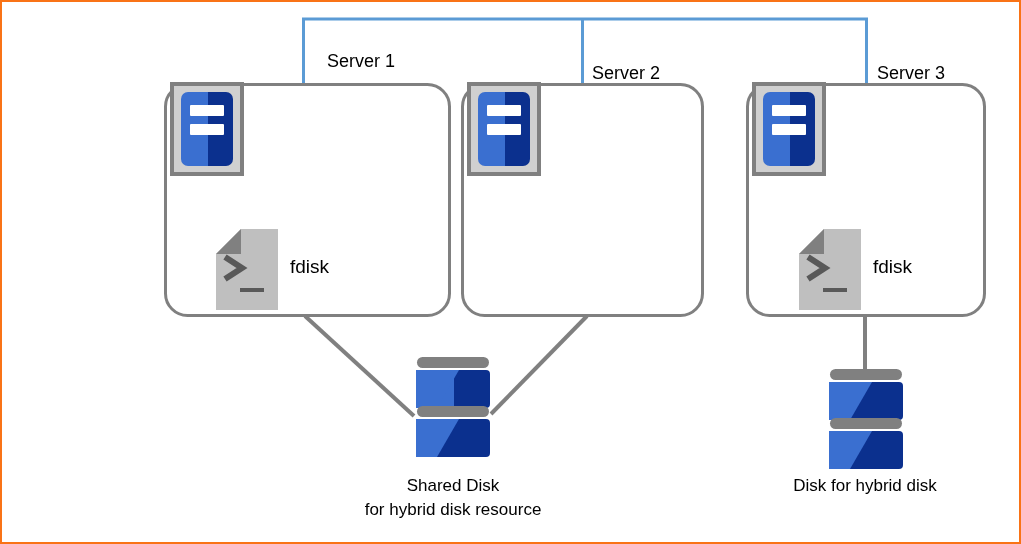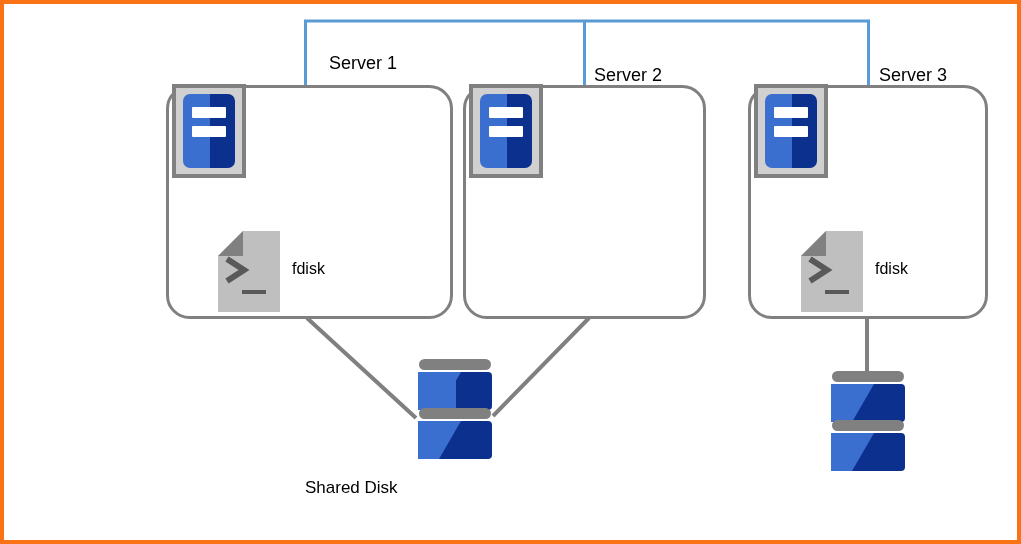--- a/index.html
+++ b/index.html
@@ -8,46 +8,47 @@
     background: #ffffff;
   }
   body {
     font-family: "Liberation Sans", sans-serif;
   }
   #canvas {
     position: relative;
     width: 1021px;
     height: 544px;
     background: #ffffff;
-    border: 4px solid #f97316;
+    border: 2px solid #f97316;
     box-sizing: border-box;
     overflow: hidden;
   }
   svg.layer {
     position: absolute;
     left: 0;
     top: 0;
     width: 1021px;
     height: 544px;
     pointer-events: none;
   }
   .txt {
     position: absolute;
     color: #000000;
     font-size: 18px;
     line-height: 22px;
     white-space: pre;
   }
   .txt.center {
+    text-align: center;
   }
   .server-label {
     font-size: 18px;
   }
   .fdisk-label {
-    font-size: 16px;
+    font-size: 19px;
   }
   .caption {
     font-size: 17px;
     line-height: 24px;
   }
 </style>
 </head>
 <body>
 
 <div id="canvas">
@@ -139,15 +140,17 @@
 
   <div class="txt server-label" style="left:590px; top:60px;">Server 2</div>
 
   <div class="txt server-label" style="left:875px; top:48px;margin-top:12px;">Server 3</div>
 
   <div class="txt fdisk-label" style="left:288px; top:254px;">fdisk</div>
 
   <div class="txt fdisk-label" style="left:871px; top:254px;">fdisk</div>
 
   <div class="txt caption center" style="left:301px; top:472px; width:300px;">Shared Disk</div>
+  <div class="txt caption center" style="left:301px; top:496px; width:300px;">for hybrid disk resource</div>
 
+  <div class="txt caption center" style="left:738px; top:472px; width:250px;">Disk for hybrid disk</div>
 
 </div>
 
 </body></html>

